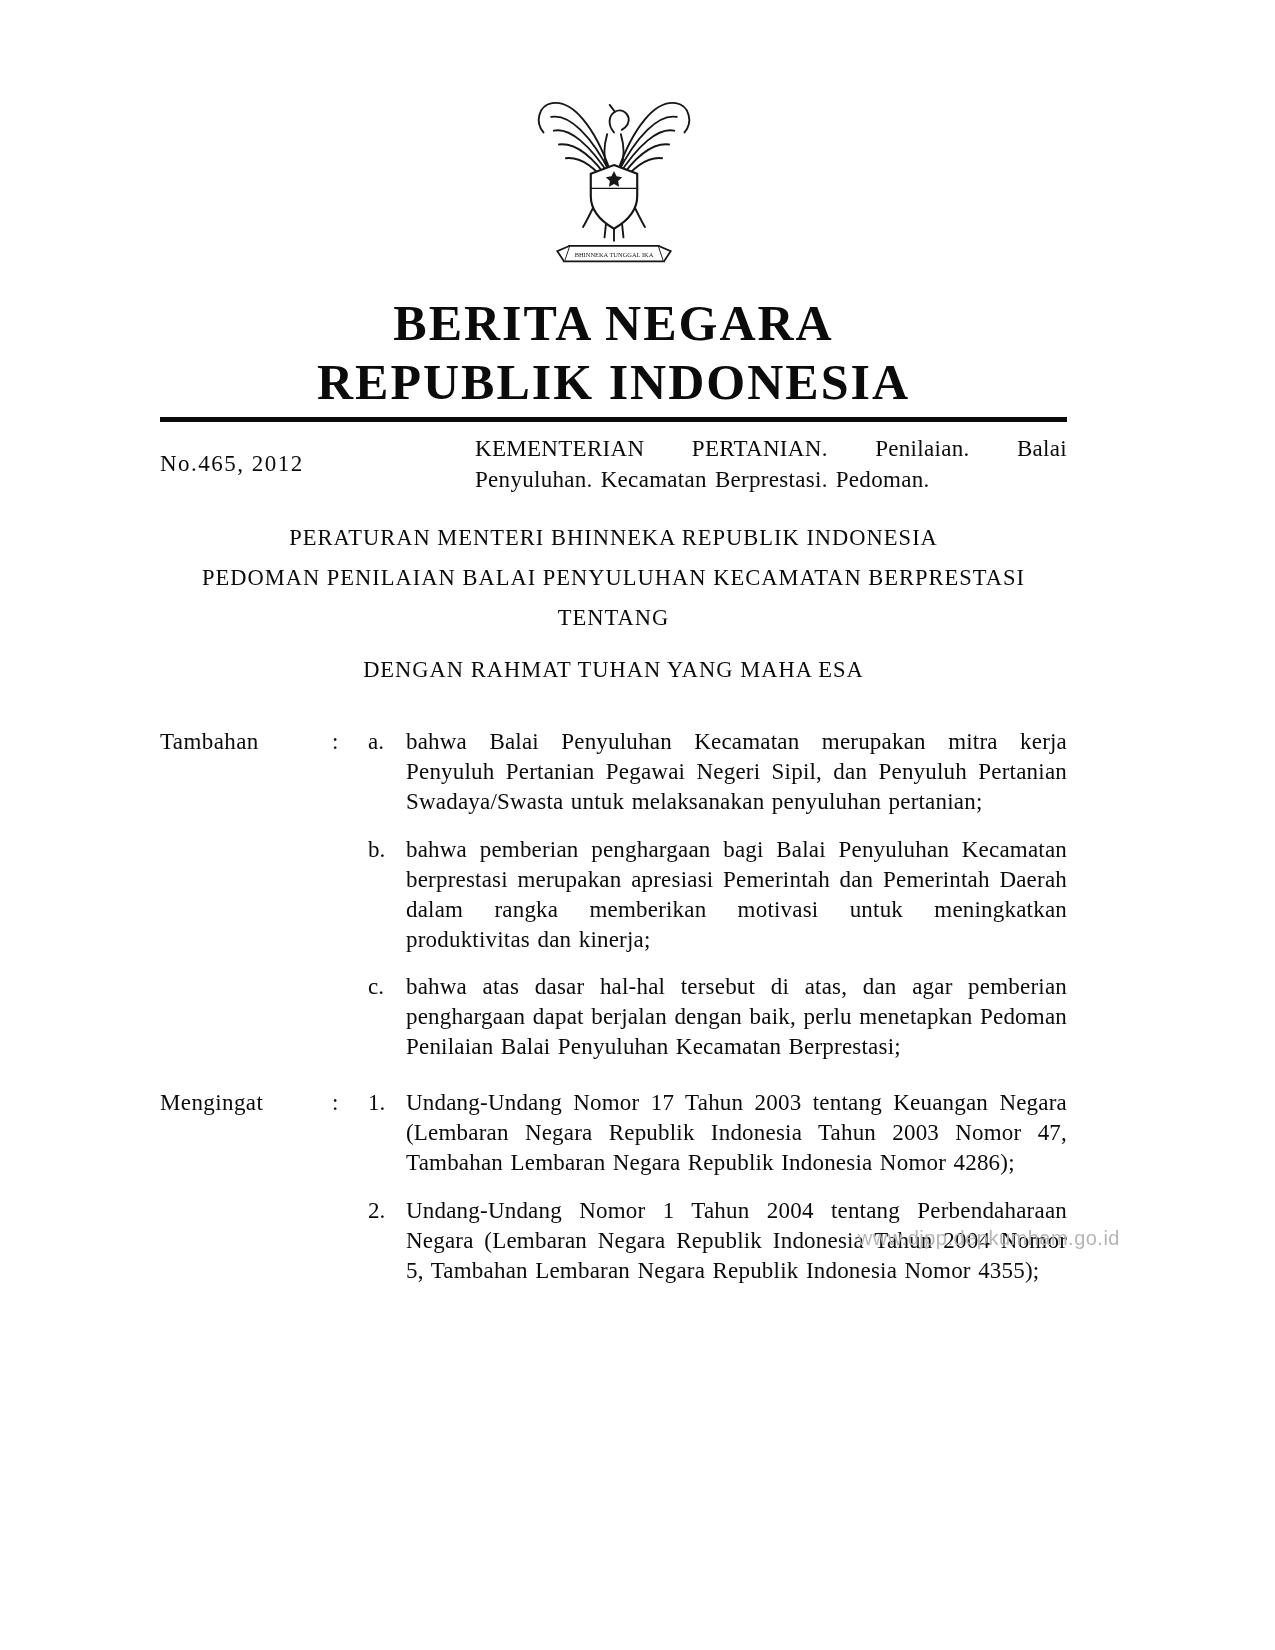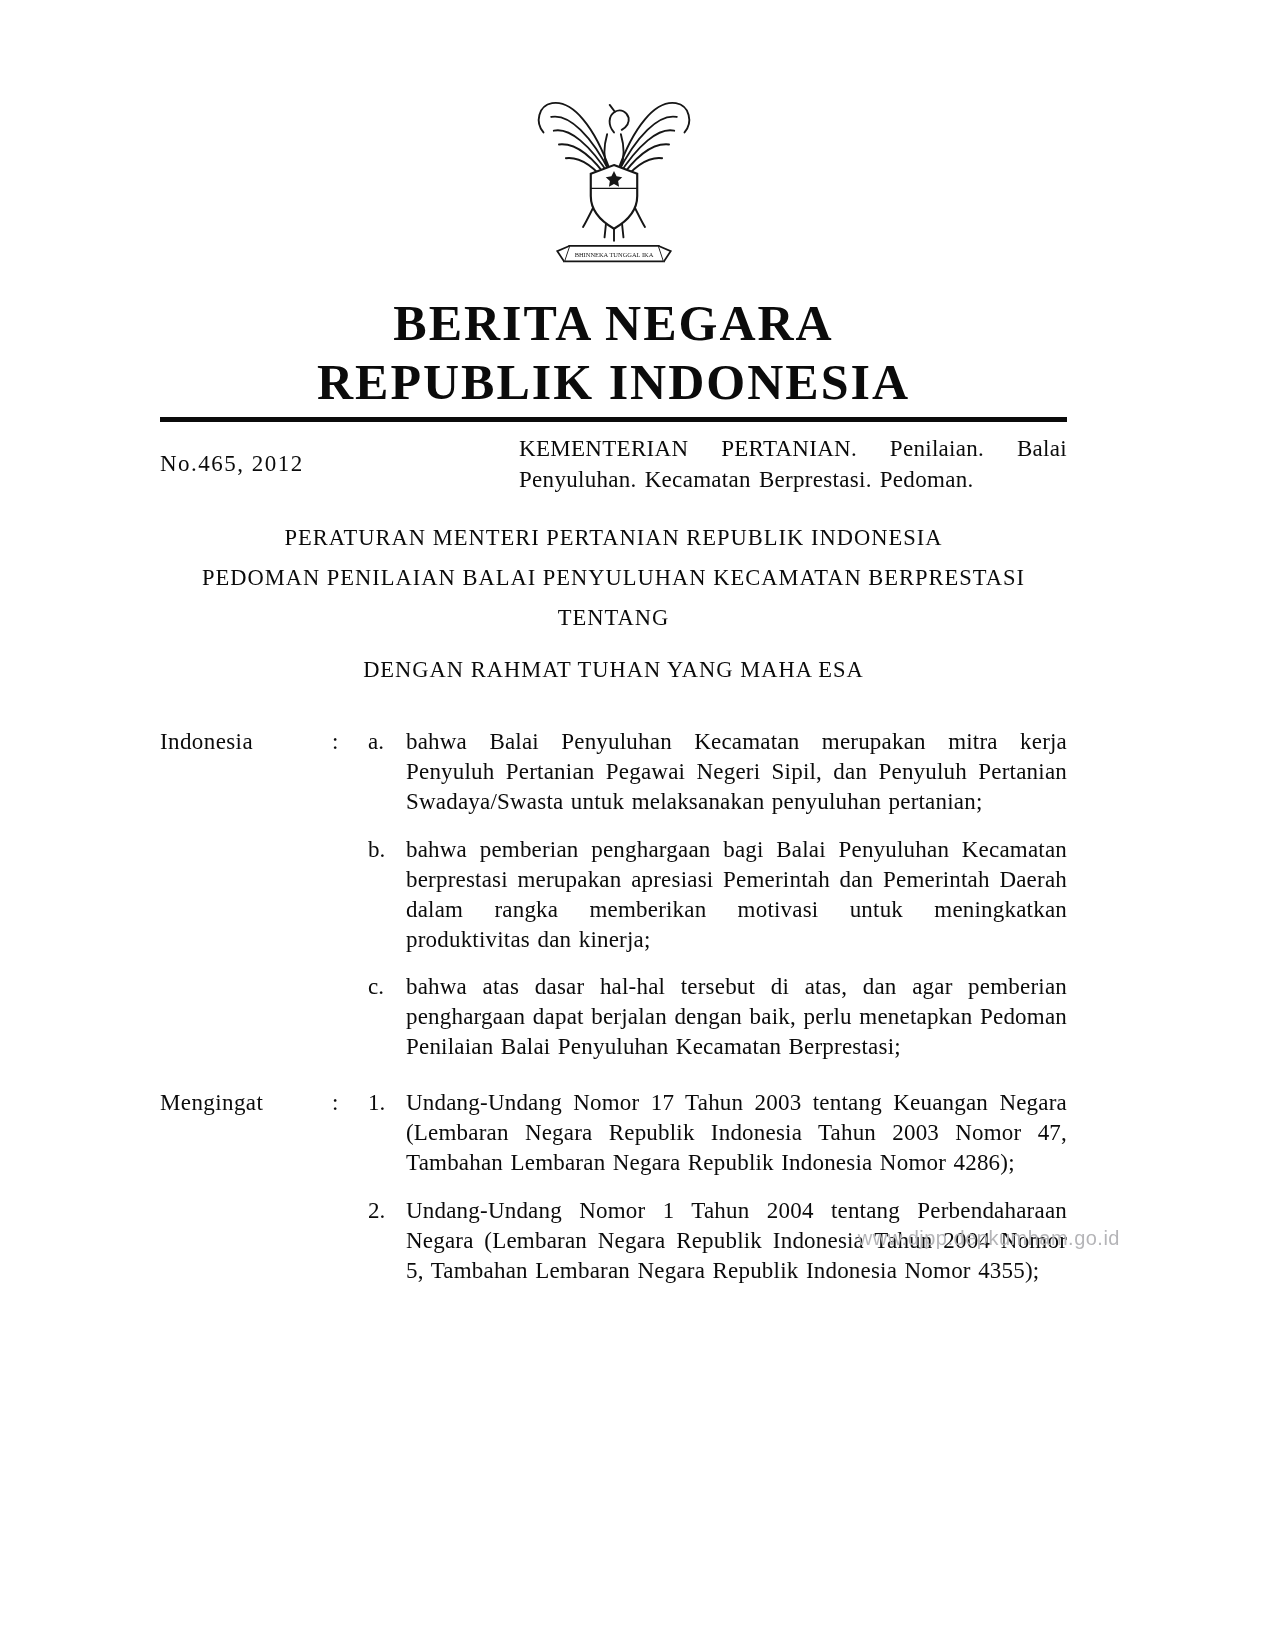--- a/index.html
+++ b/index.html
@@ -25,21 +25,21 @@
     letter-spacing:2px;
   }
   .masthead-rule {
     margin-top:6px;
     border-bottom:5px solid #0b0b0b;
     width:100%;
   }
 
   .issue-row { display:flex; margin-top:12px; font-size:23px; line-height:1.33;align-items:center; }
   .issue-no { width:315px; letter-spacing:1.5px; }
-  .abstract { flex:1; text-align:justify; letter-spacing:0.3px; word-spacing:2px;margin-left:44px; }
+  .abstract { flex:1; text-align:justify; letter-spacing:0.3px; word-spacing:2px; }
 
   .doc-titles { margin-top:30px; text-align:center; font-size:22.5px; letter-spacing:1px; }
   .doc-titles .t-line { margin-top:14px; }
   .doc-titles .t-gap { margin-top:26px; }
 
   .clause-row { display:flex; align-items:flex-start; margin-top:18px; font-size:23px; line-height:1.3; }
   .section-start { margin-top:44px; }
   .gap-before { margin-top:26px; }
   .col-label { width:172px; letter-spacing:0.4px; }
   .col-colon { width:36px; }
@@ -115,28 +115,28 @@
       <span>REPUBLIK INDONESIA</span>
     </h1>
     <div class="masthead-rule"></div>
 
     <div class="issue-row">
       <span class="issue-no">No.465, 2012</span>
       <p class="abstract">KEMENTERIAN PERTANIAN. Penilaian. Balai Penyuluhan. Kecamatan Berprestasi. Pedoman.</p>
     </div>
 
     <div class="doc-titles">
-      <div class="t-line">PERATURAN MENTERI PERTANIAN REPUBLIK INDONESIA</div>
+      <div class="t-line">PERATURAN MENTERI BHINNEKA REPUBLIK INDONESIA</div>
       <div class="t-line">PEDOMAN PENILAIAN BALAI PENYULUHAN KECAMATAN BERPRESTASI</div>
       <div class="t-line">TENTANG</div>
       <div class="t-line t-gap">DENGAN RAHMAT TUHAN YANG MAHA ESA</div>
     </div>
 
     <div class="clause-row section-start">
-      <div class="col-label">Indonesia</div>
+      <div class="col-label">Tambahan</div>
       <div class="col-colon">:</div>
       <div class="col-marker">a.</div>
       <p class="col-text">bahwa Balai Penyuluhan Kecamatan merupakan mitra kerja Penyuluh Pertanian Pegawai Negeri Sipil, dan Penyuluh Pertanian Swadaya/Swasta untuk melaksanakan penyuluhan pertanian;</p>
     </div>
     <div class="clause-row">
       <div class="col-label"></div>
       <div class="col-colon"></div>
       <div class="col-marker">b.</div>
       <p class="col-text">bahwa pemberian penghargaan bagi Balai Penyuluhan Kecamatan berprestasi merupakan apresiasi Pemerintah dan Pemerintah Daerah dalam rangka memberikan motivasi untuk meningkatkan produktivitas dan kinerja;</p>
     </div>

